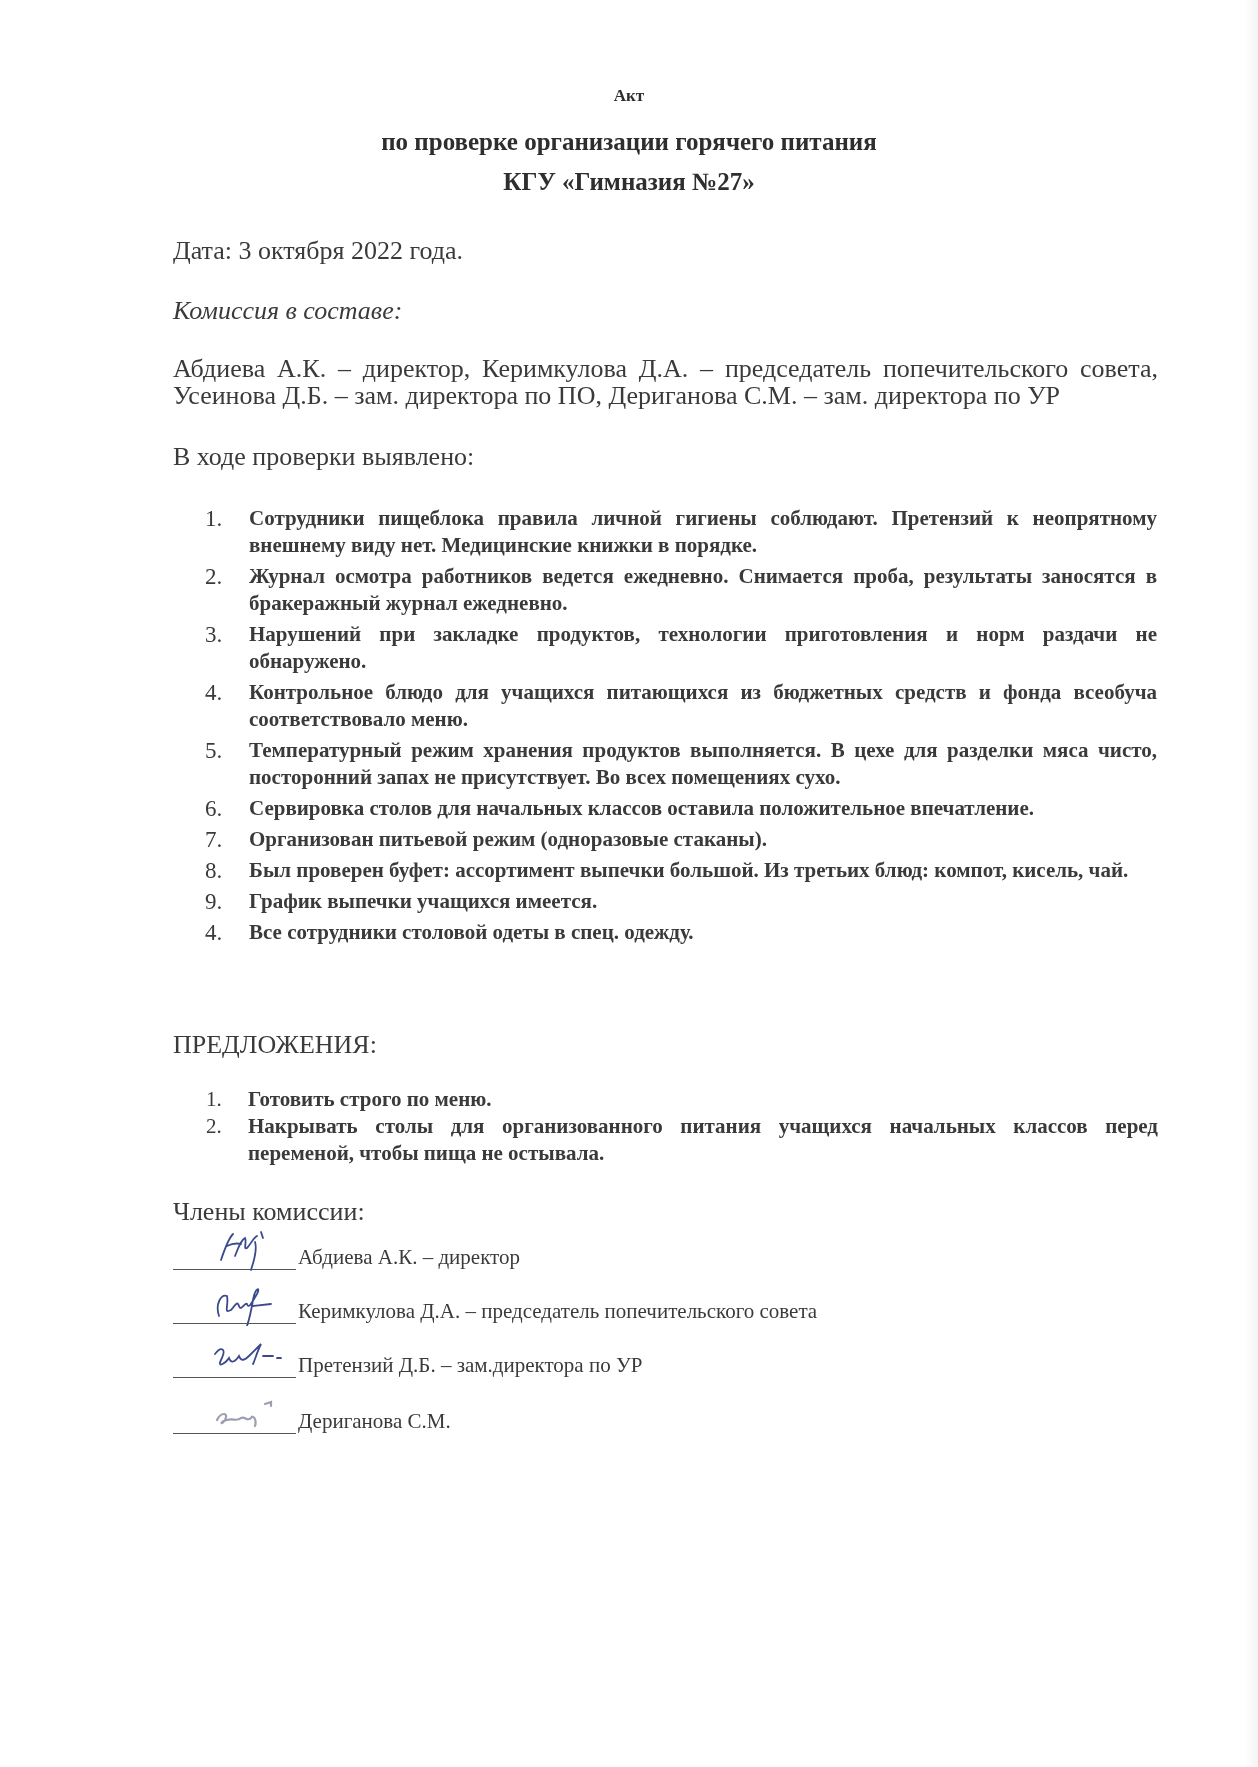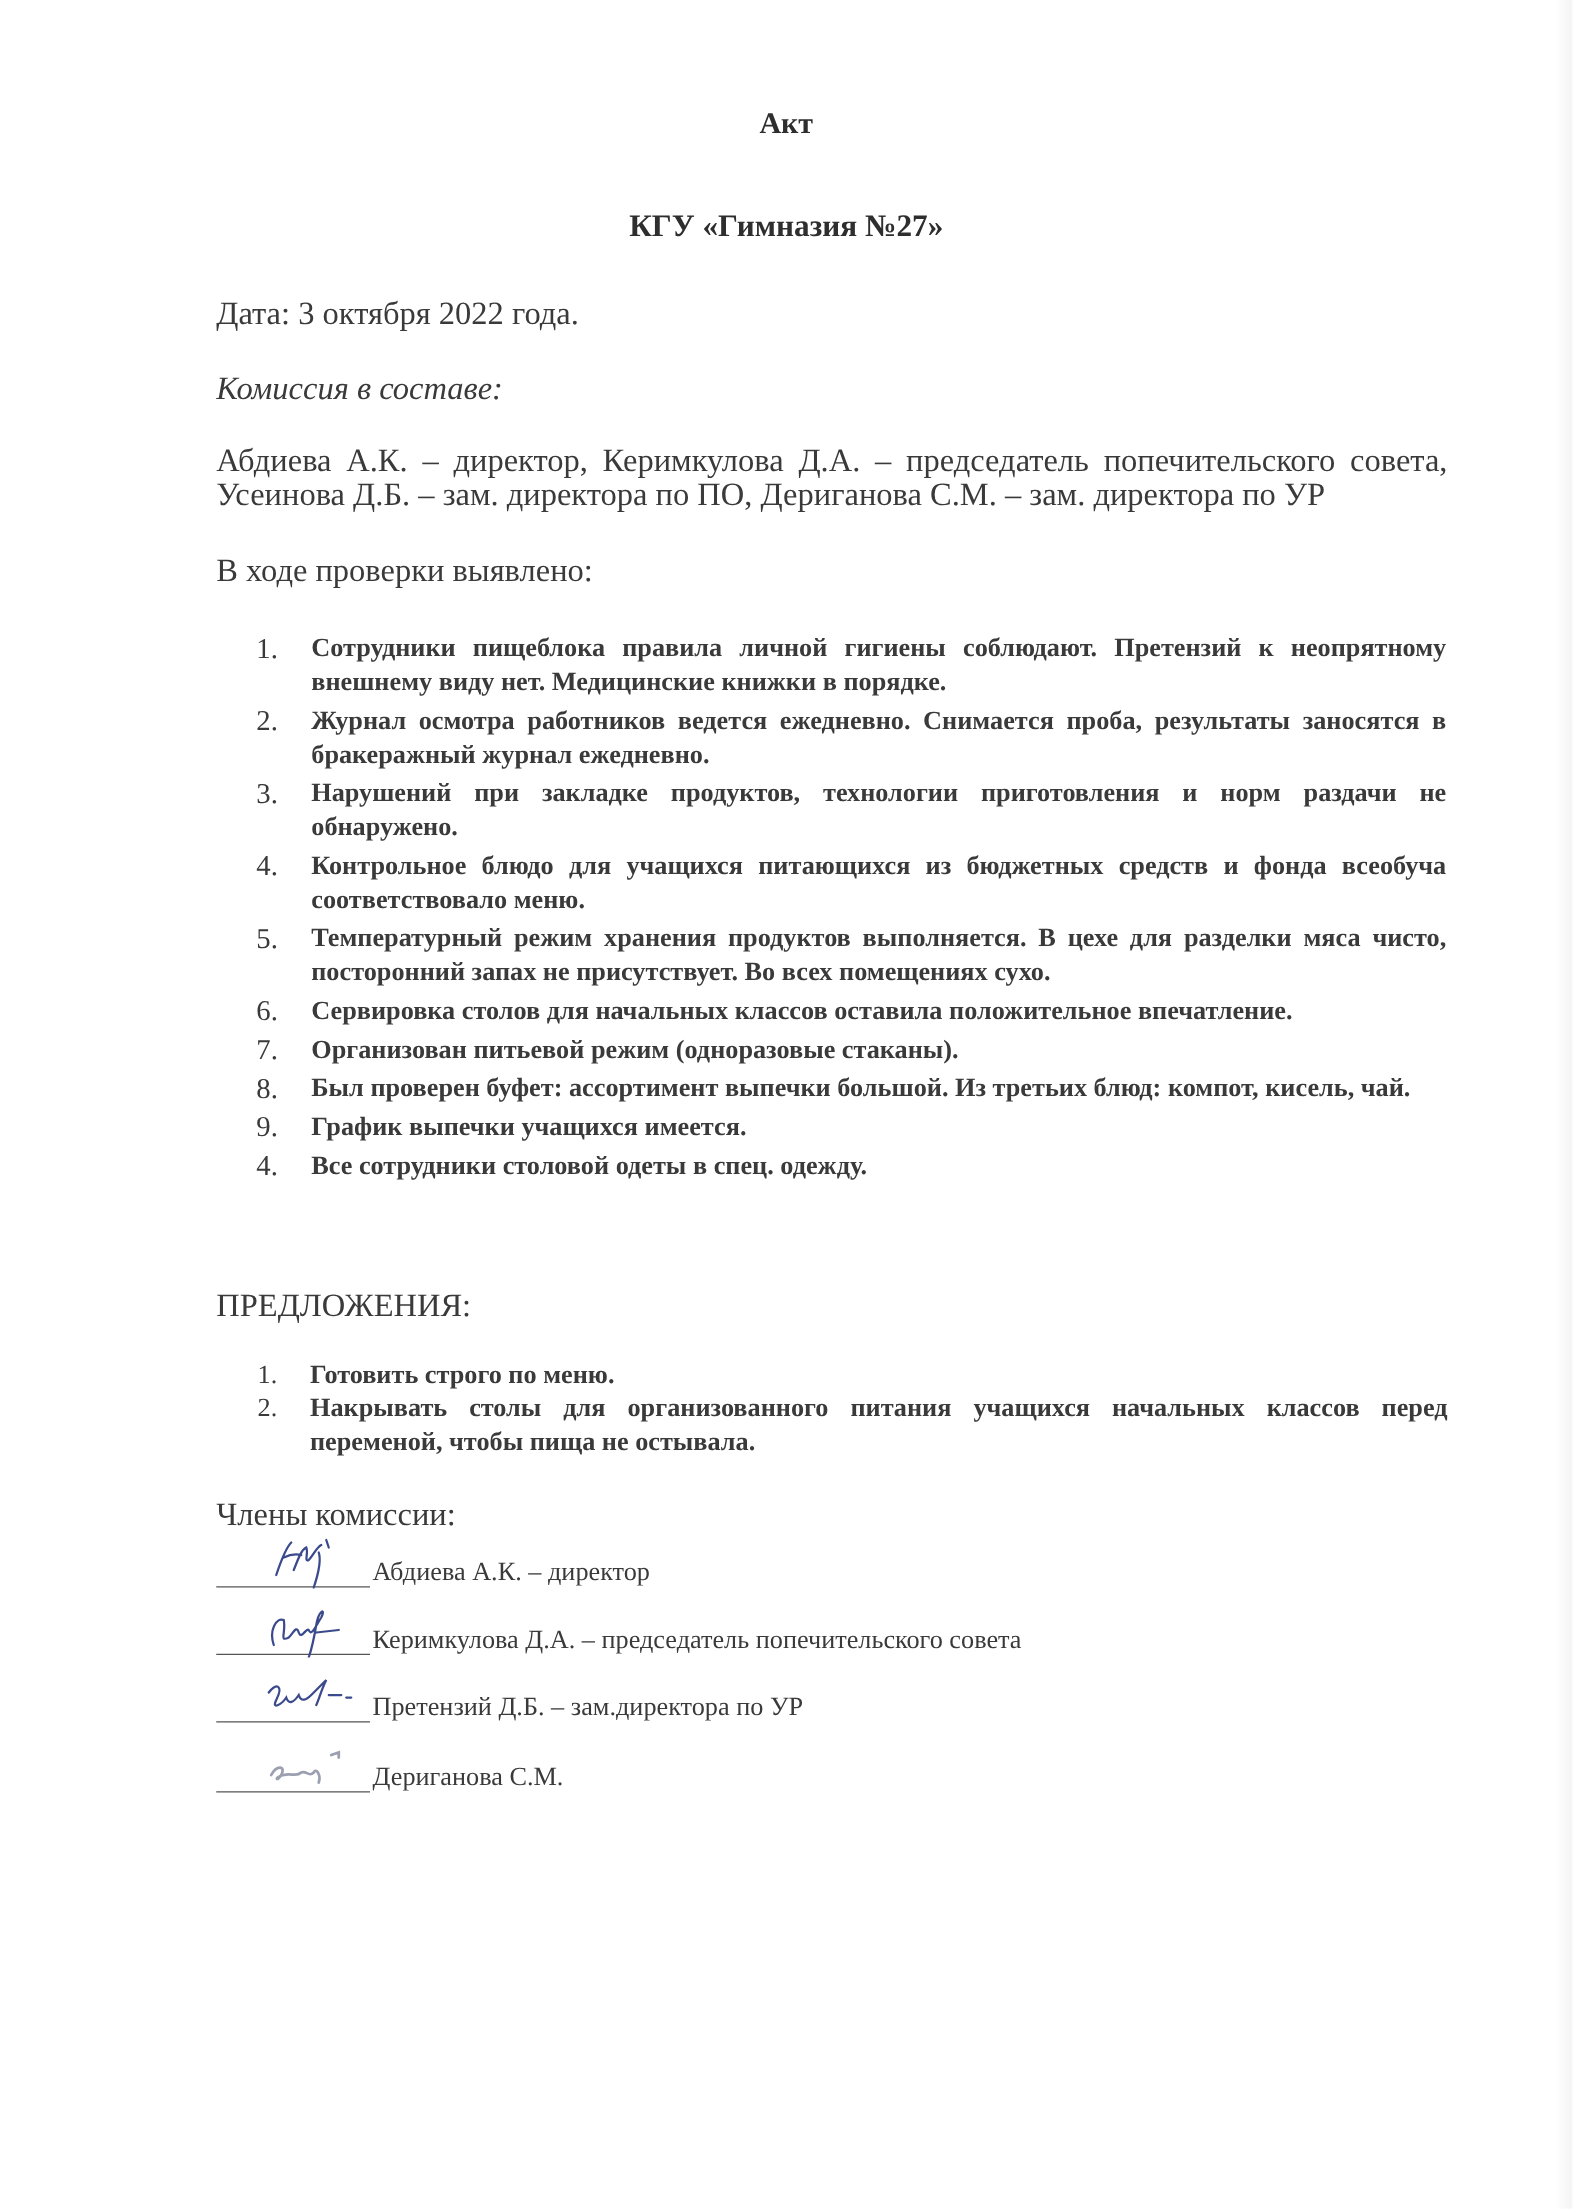--- a/index.html
+++ b/index.html
@@ -10,21 +10,21 @@
       overflow: hidden;
       font-family: "Liberation Serif", "DejaVu Serif", serif;
       color: #3a3a3a;
     }
     .page { position: absolute; left: 0; top: 0; width: 1258px; height: 1767px; }
     .right-edge {
       position: absolute; right: 0; top: 0; width: 14px; height: 1767px;
       background: linear-gradient(to right, #ffffff, #f4f4f4);
     }
     .title-block { position: absolute; left: 0; width: 1258px; text-align: center; font-weight: bold; color: #2e2e2e; }
-    .t1 { top: 86px; font-size: 24px; }
+    .t1 { top: 86px; font-size: 17px; }
     .t2 { top: 128px; font-size: 25px; }
     .t3 { top: 168px; font-size: 25px; }
     .txt { position: absolute; left: 173px; font-size: 26px; line-height: 27px; }
     .date { top: 237px; }
     .commission-label { top: 297px; font-style: italic; }
     .members-para { top: 355px; width: 985px; text-align: justify; text-align-last: left; }
     .findings-label { top: 443px; }
     .list { position: absolute; left: 205px; width: 952px; font-size: 21px; line-height: 27px; }
     .findings { top: 505px; }
     .li { position: relative; padding-left: 44px; text-align: justify; }
@@ -44,20 +44,21 @@
     .sig-mark { position: absolute; left: 18px; bottom: 4px; width: 105px; height: 46px; }
     .sig-name { position: absolute; left: 125px; bottom: 6px; white-space: nowrap; }
   </style>
 </head>
 <body>
 
 <div class="page">
   <div class="right-edge"></div>
 
   <div class="title-block t1">Акт</div>
+  <div class="title-block t2">по проверке организации горячего питания</div>
   <div class="title-block t3">КГУ «Гимназия №27»</div>
 
   <div class="txt date">Дата: 3 октября 2022 года.</div>
   <div class="txt commission-label">Комиссия в составе:</div>
   <div class="txt members-para">Абдиева А.К. – директор,  Керимкулова Д.А. – председатель попечительского совета, Усеинова Д.Б. – зам. директора по ПО, Дериганова С.М. – зам. директора по УР</div>
 
   <div class="txt findings-label">В ходе проверки выявлено:</div>
 
   <div class="list findings">
     <div class="li">

